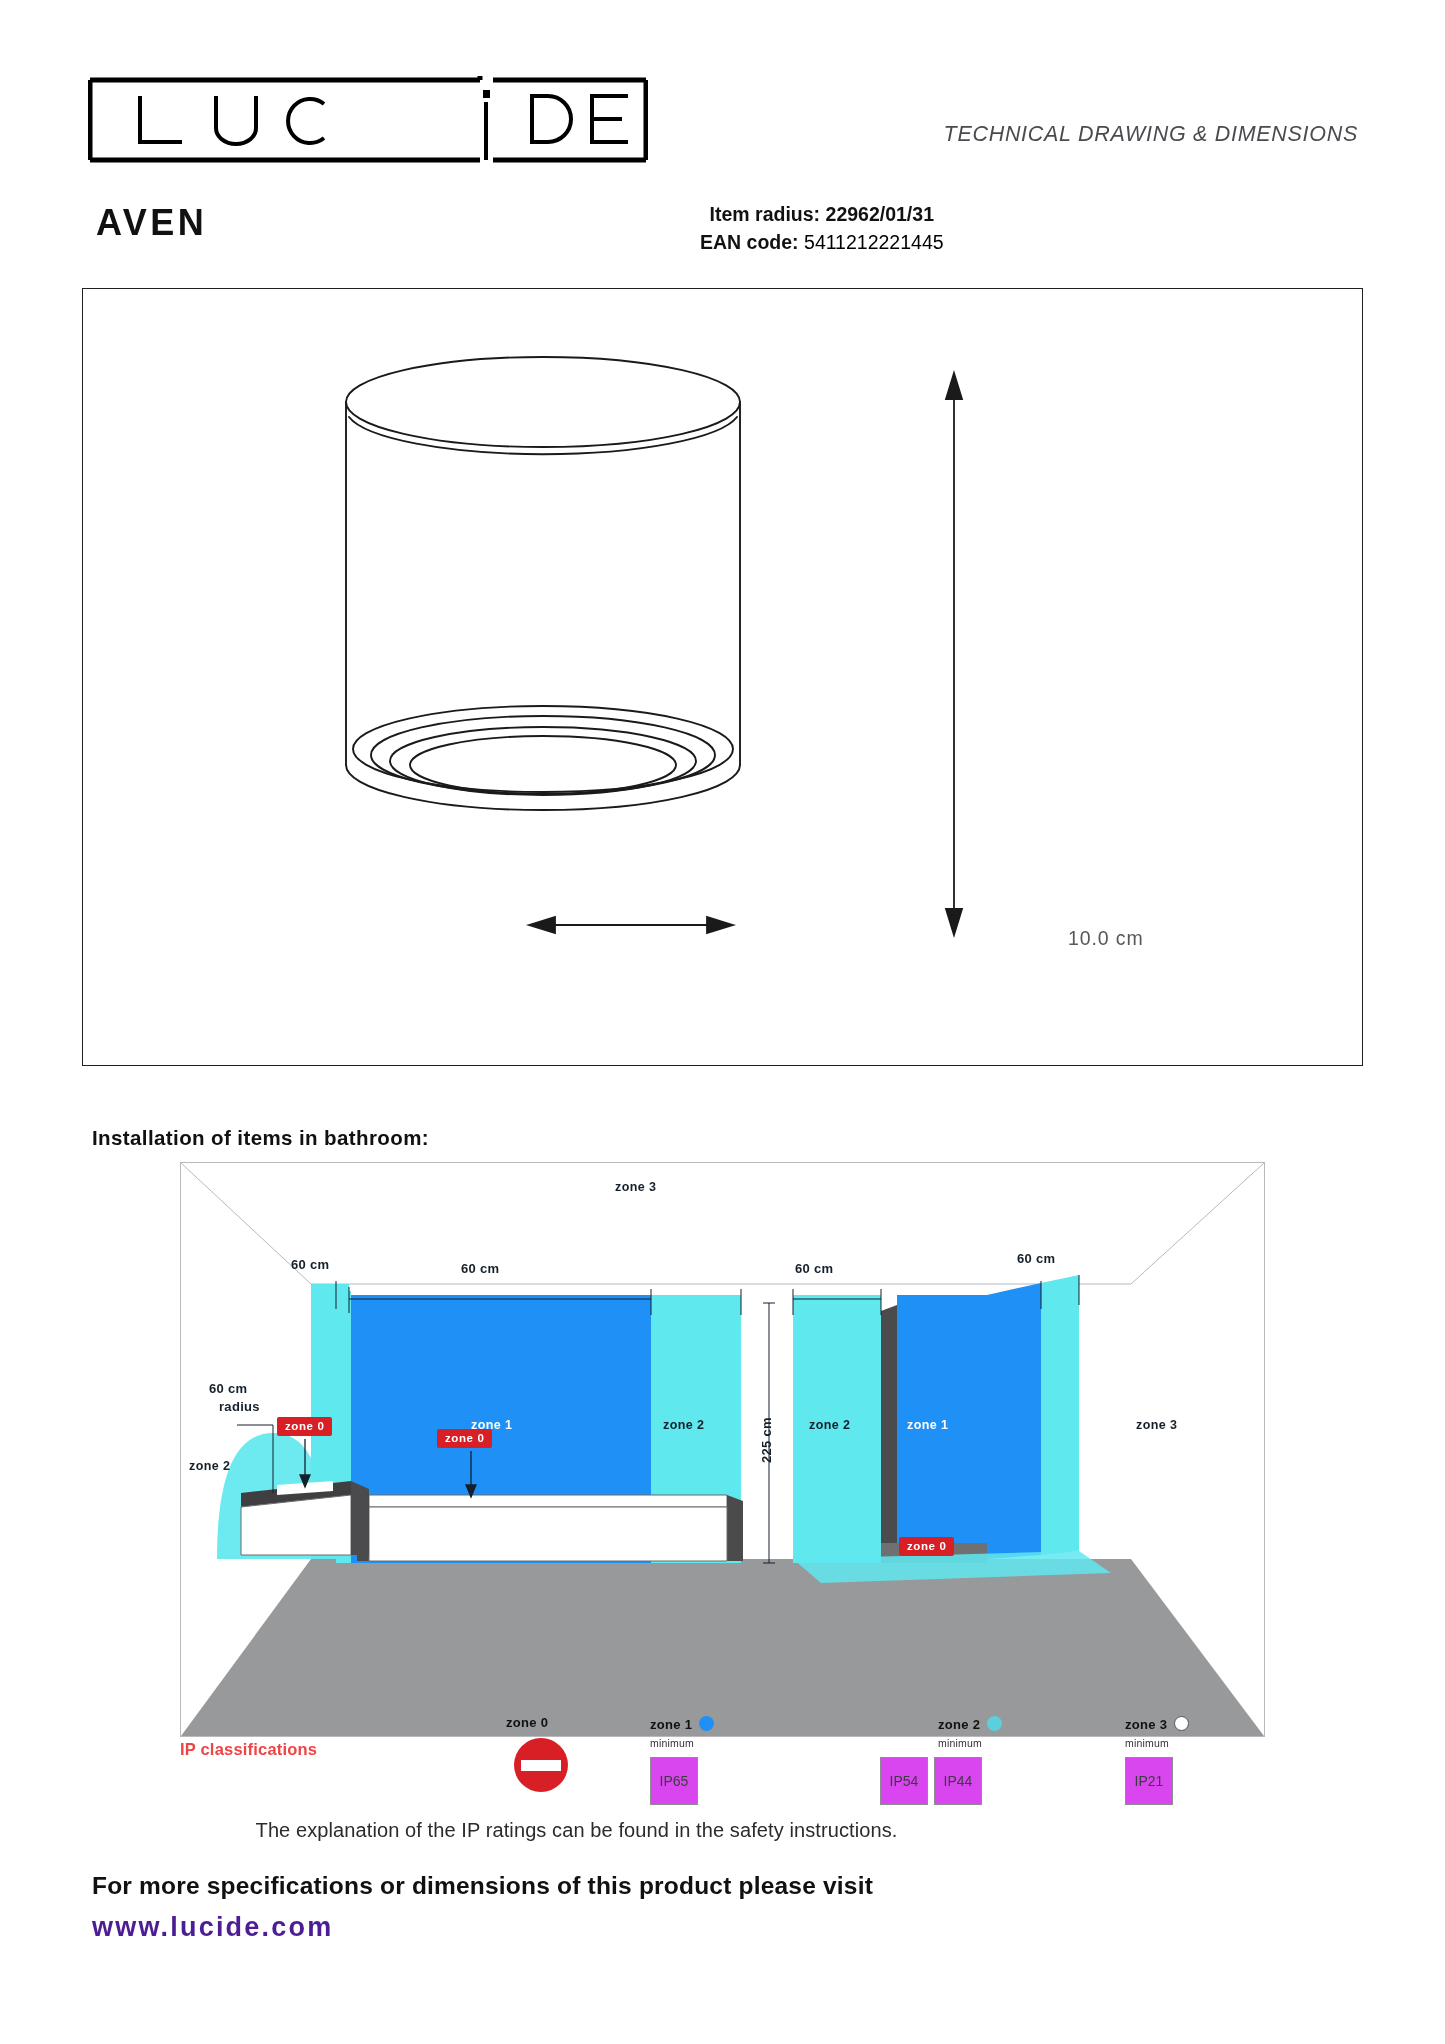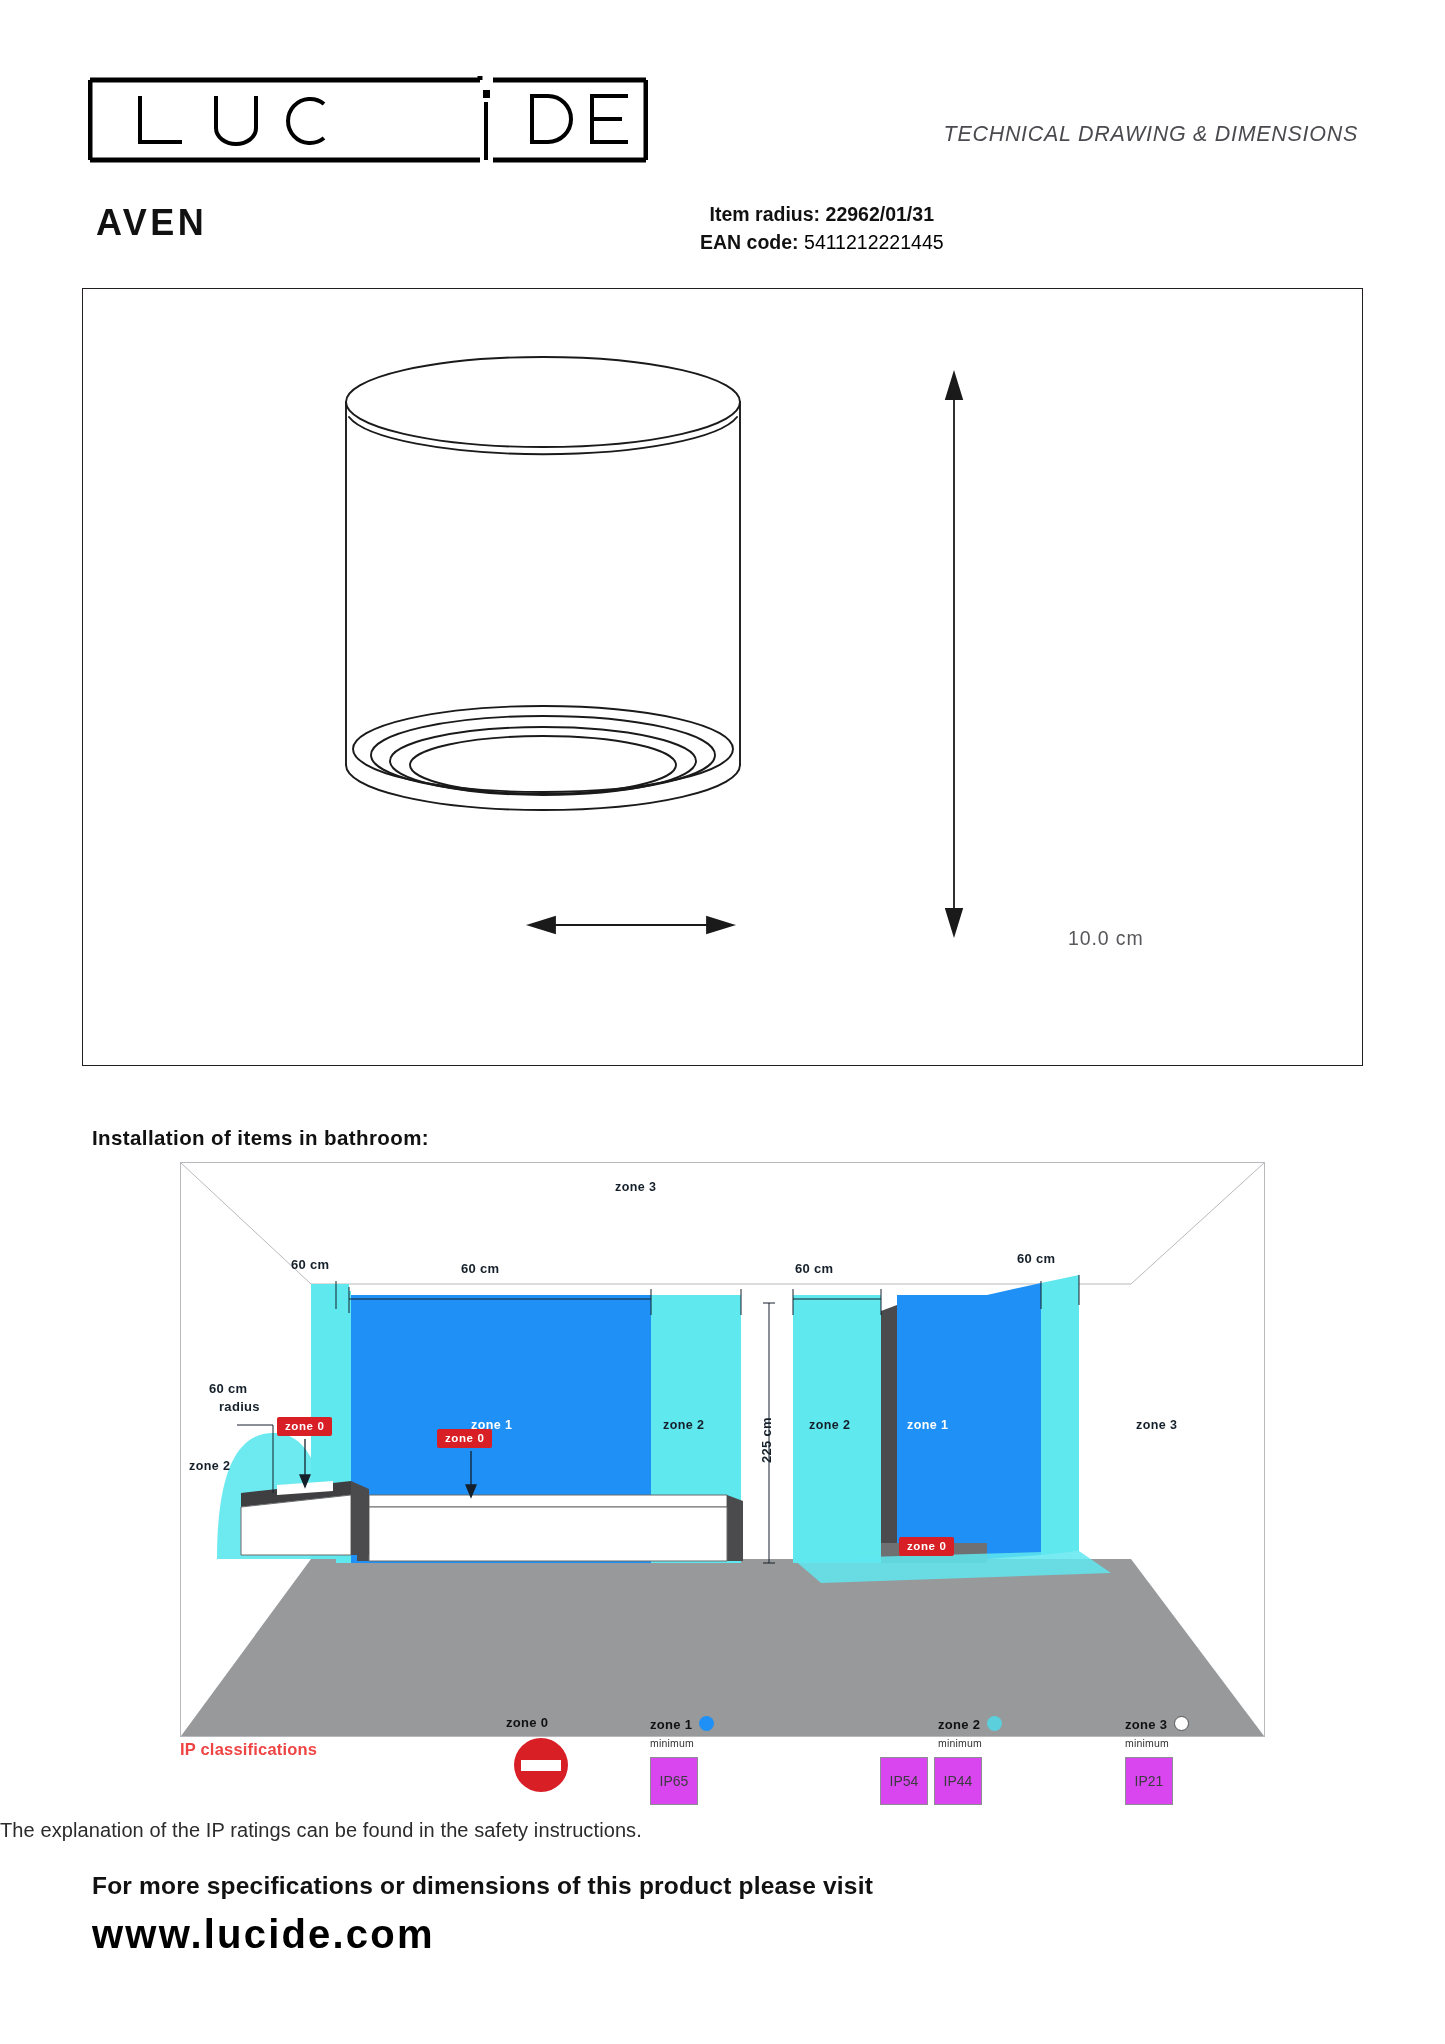--- a/index.html
+++ b/index.html
@@ -174,33 +174,34 @@
   }
   .noentry::after {
     content: ""; position: absolute;
     left: 7px; right: 7px; top: 50%;
     height: 11px; margin-top: -5.5px;
     background: #fff;
   }
 
   .ip-note {
     position: absolute; left: 0; top: 1819px; width: 1153px;
+    text-align: center;
     font-size: 20px; color: #2b2b2b; letter-spacing: 0.1px;
   }
 
   
   .footer { position: absolute; left: 92px; top: 1872px; }
   .footer-line1 {
     font-size: 24.5px; font-weight: bold; color: #111; letter-spacing: 0.2px;
     white-space: nowrap;
     text-align: center;
   }
   .footer-line2 {
     margin-top: 12px;
-    font-size: 40px; font-weight: bold; color: #000000; letter-spacing: 2.2px;
+    font-size: 27px; font-weight: bold; color: #4c1d95; letter-spacing: 2.2px;
     white-space: nowrap;
   }
 </style>
 </head>
 <body>
 
 <div class="header">
   <div class="logo-box">
     <svg class="logo-svg" width="560" height="88" viewBox="0 0 560 88">
 

